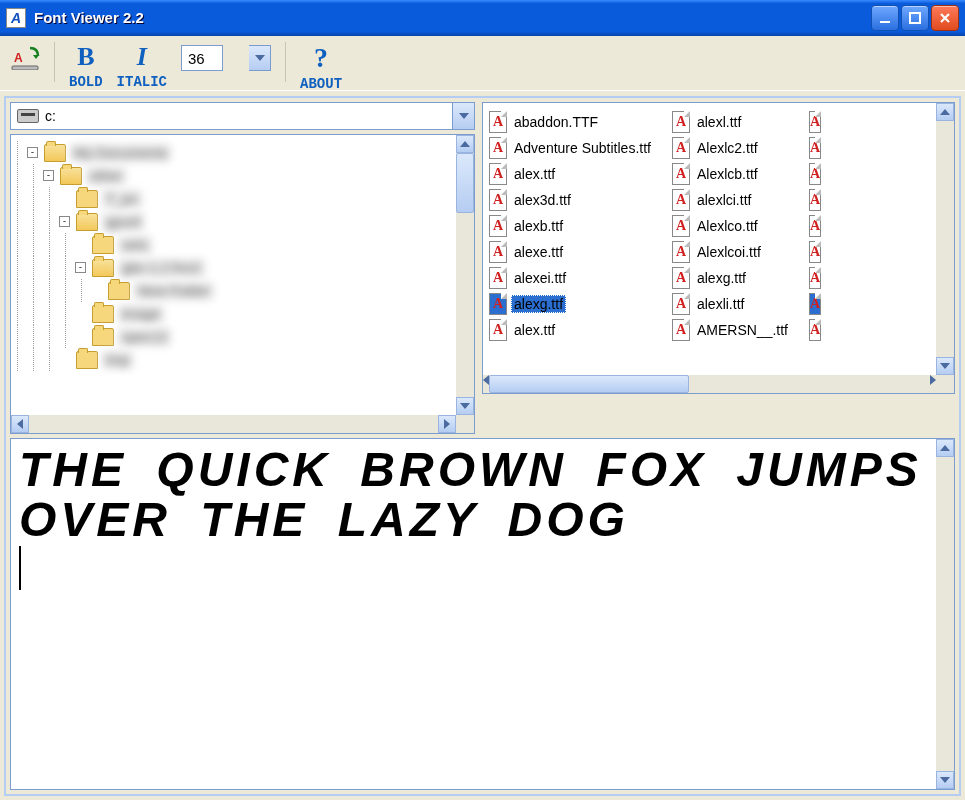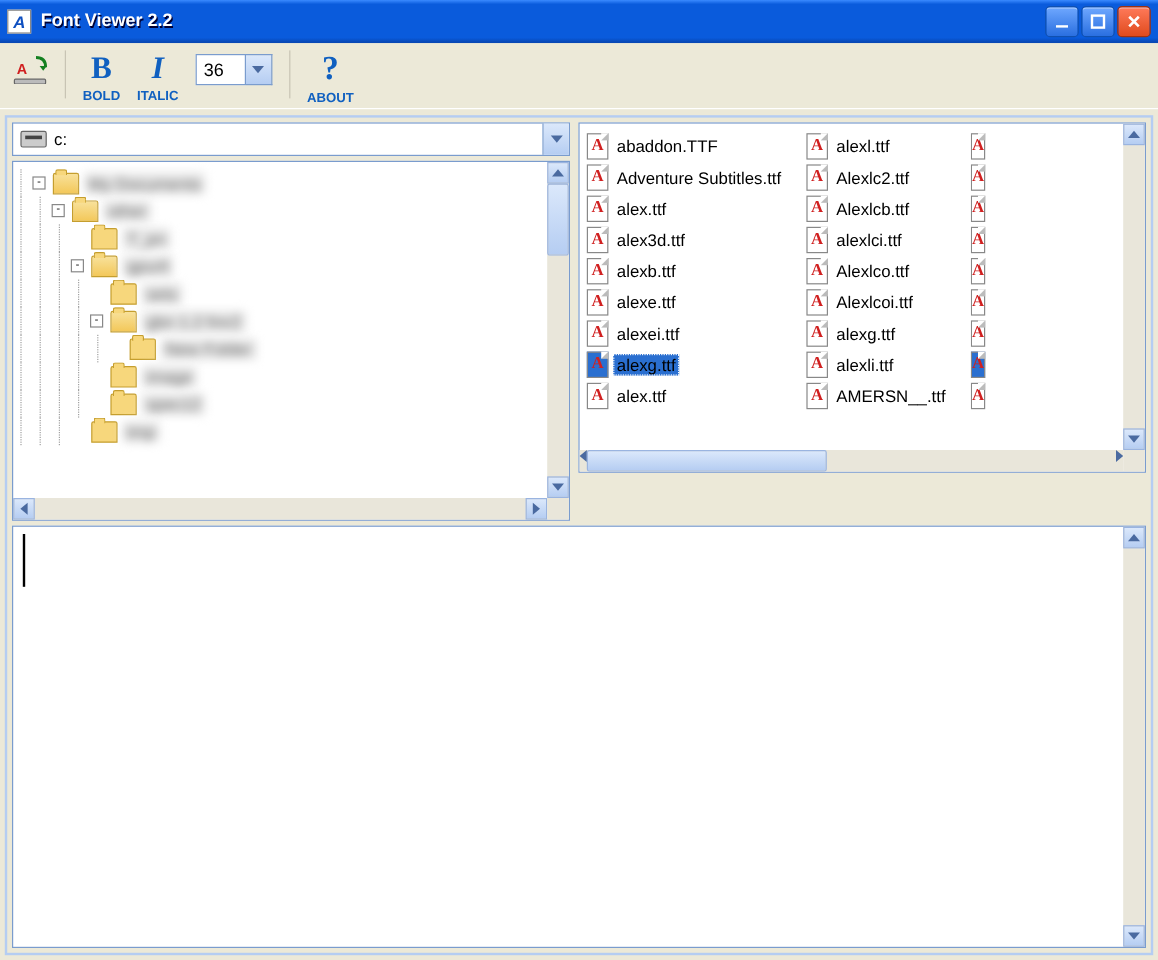--- a/index.html
+++ b/index.html
@@ -34,24 +34,24 @@
 
   
   .toolbar {
     height: 55px;
     background: #ece9d8;
     border-bottom: 1px solid #fff;
     display:flex; align-items: flex-start; gap: 14px;
     padding: 6px 10px;
   }
   .tb-btn { display:flex; flex-direction:column; align-items:center; gap:2px; cursor:default; }
-  .tb-label { font-family: Liberation Sans, sans-serif; font-size: 11px; font-weight:bold; }
+  .tb-label { font-family: Liberation Mono, monospace; font-size: 14px; font-weight:bold; }
   .tb-sep { width:1px; height:40px; background:#c8c4b4; }
   .tb-size-box {
-    display:flex; align-items:center; margin-top:3px;
+    display:flex; align-items:center; margin-top:3px;gap:26px;
   }
   .tb-size-box input {
     width: 42px; height: 26px; font-size: 15px; text-align:left;
     padding-left:6px; border:1px solid #7a9cce; background:#fff;
   }
   .tb-size-box .dd-btn {
     width: 22px; height: 26px; background:linear-gradient(to bottom,#dbe8fb,#b5cdf2);
     border:1px solid #7a9cce; border-left:none;
     display:flex;align-items:center;justify-content:center;
   }
@@ -461,20 +461,21 @@
       <div class="arrow">
           <div class="tri down"></div>
         </div>
     </div>
     <div class="corner"></div>
   </div>
 
 
   <div class="preview-panel">
     <div class="preview-body">
+      <div class="preview-text">THE QUICK BROWN FOX JUMPS OVER THE LAZY DOG</div>
       <span class="preview-cursor"></span>
     </div>
     <div class="vscroll" style="bottom:0">
       <div class="arrow">
           <div class="tri up"></div>
         </div>
       <div class="track"></div>
       <div class="arrow">
           <div class="tri down"></div>
         </div>

